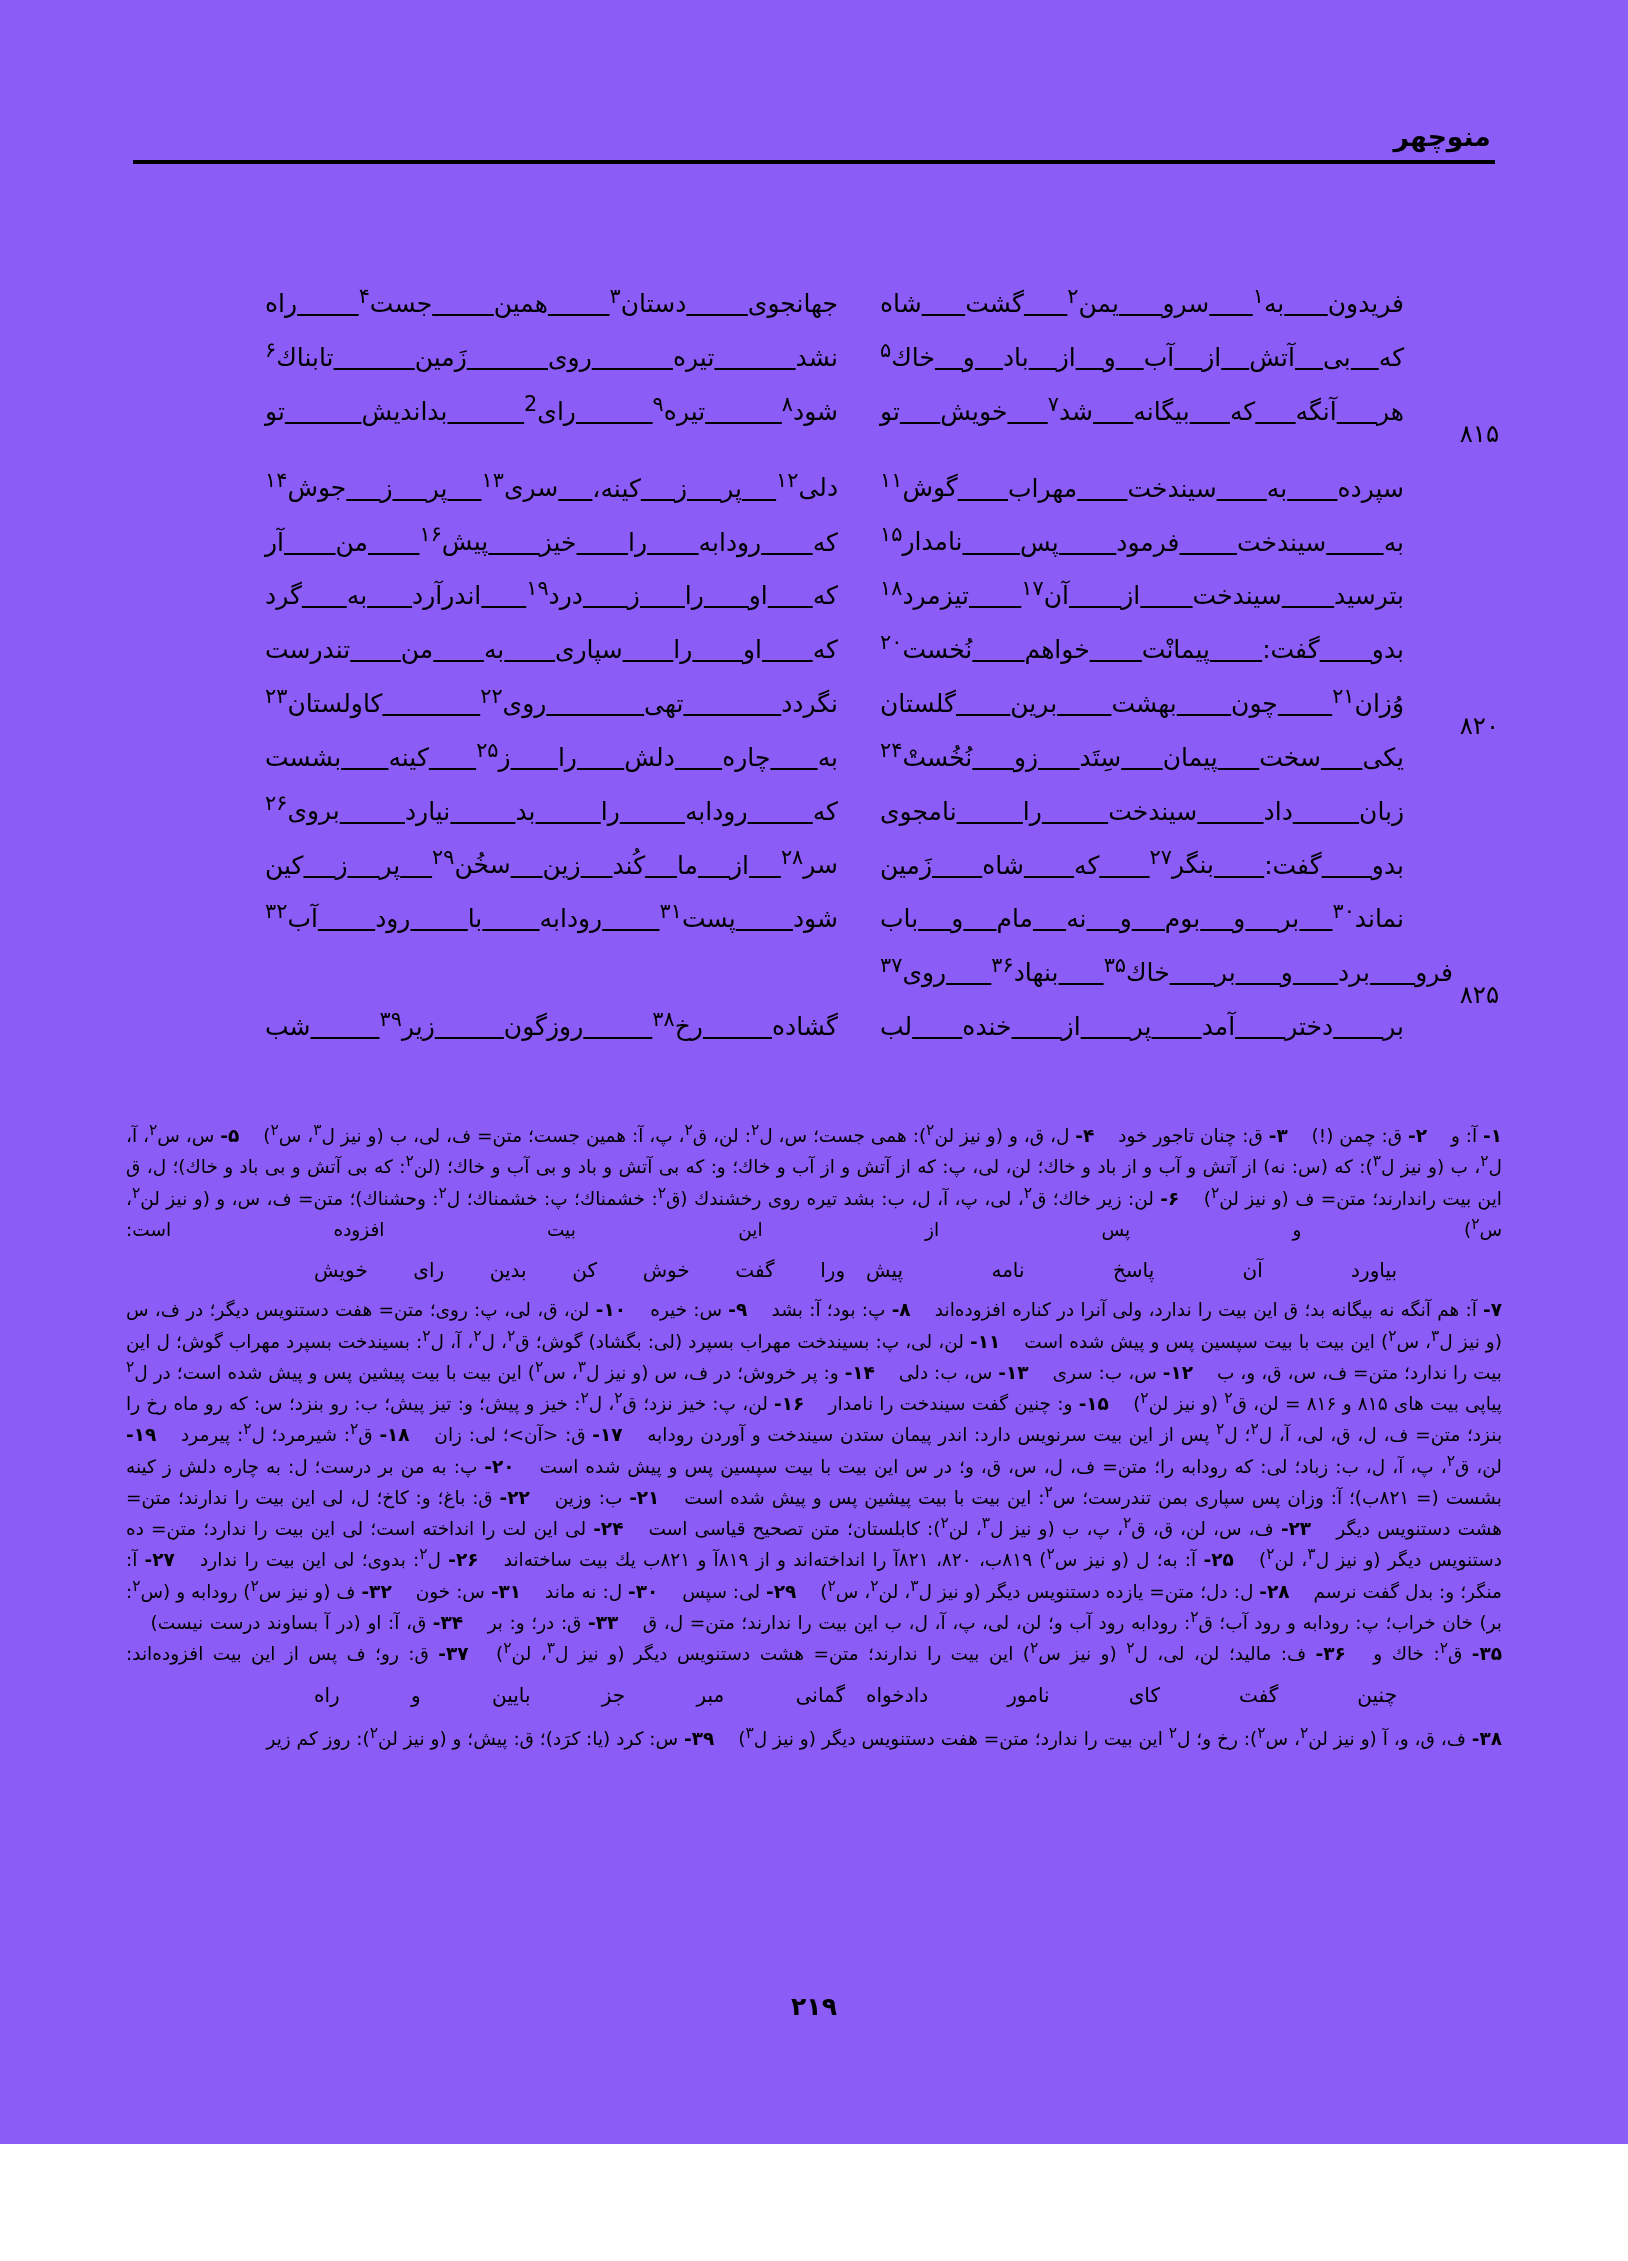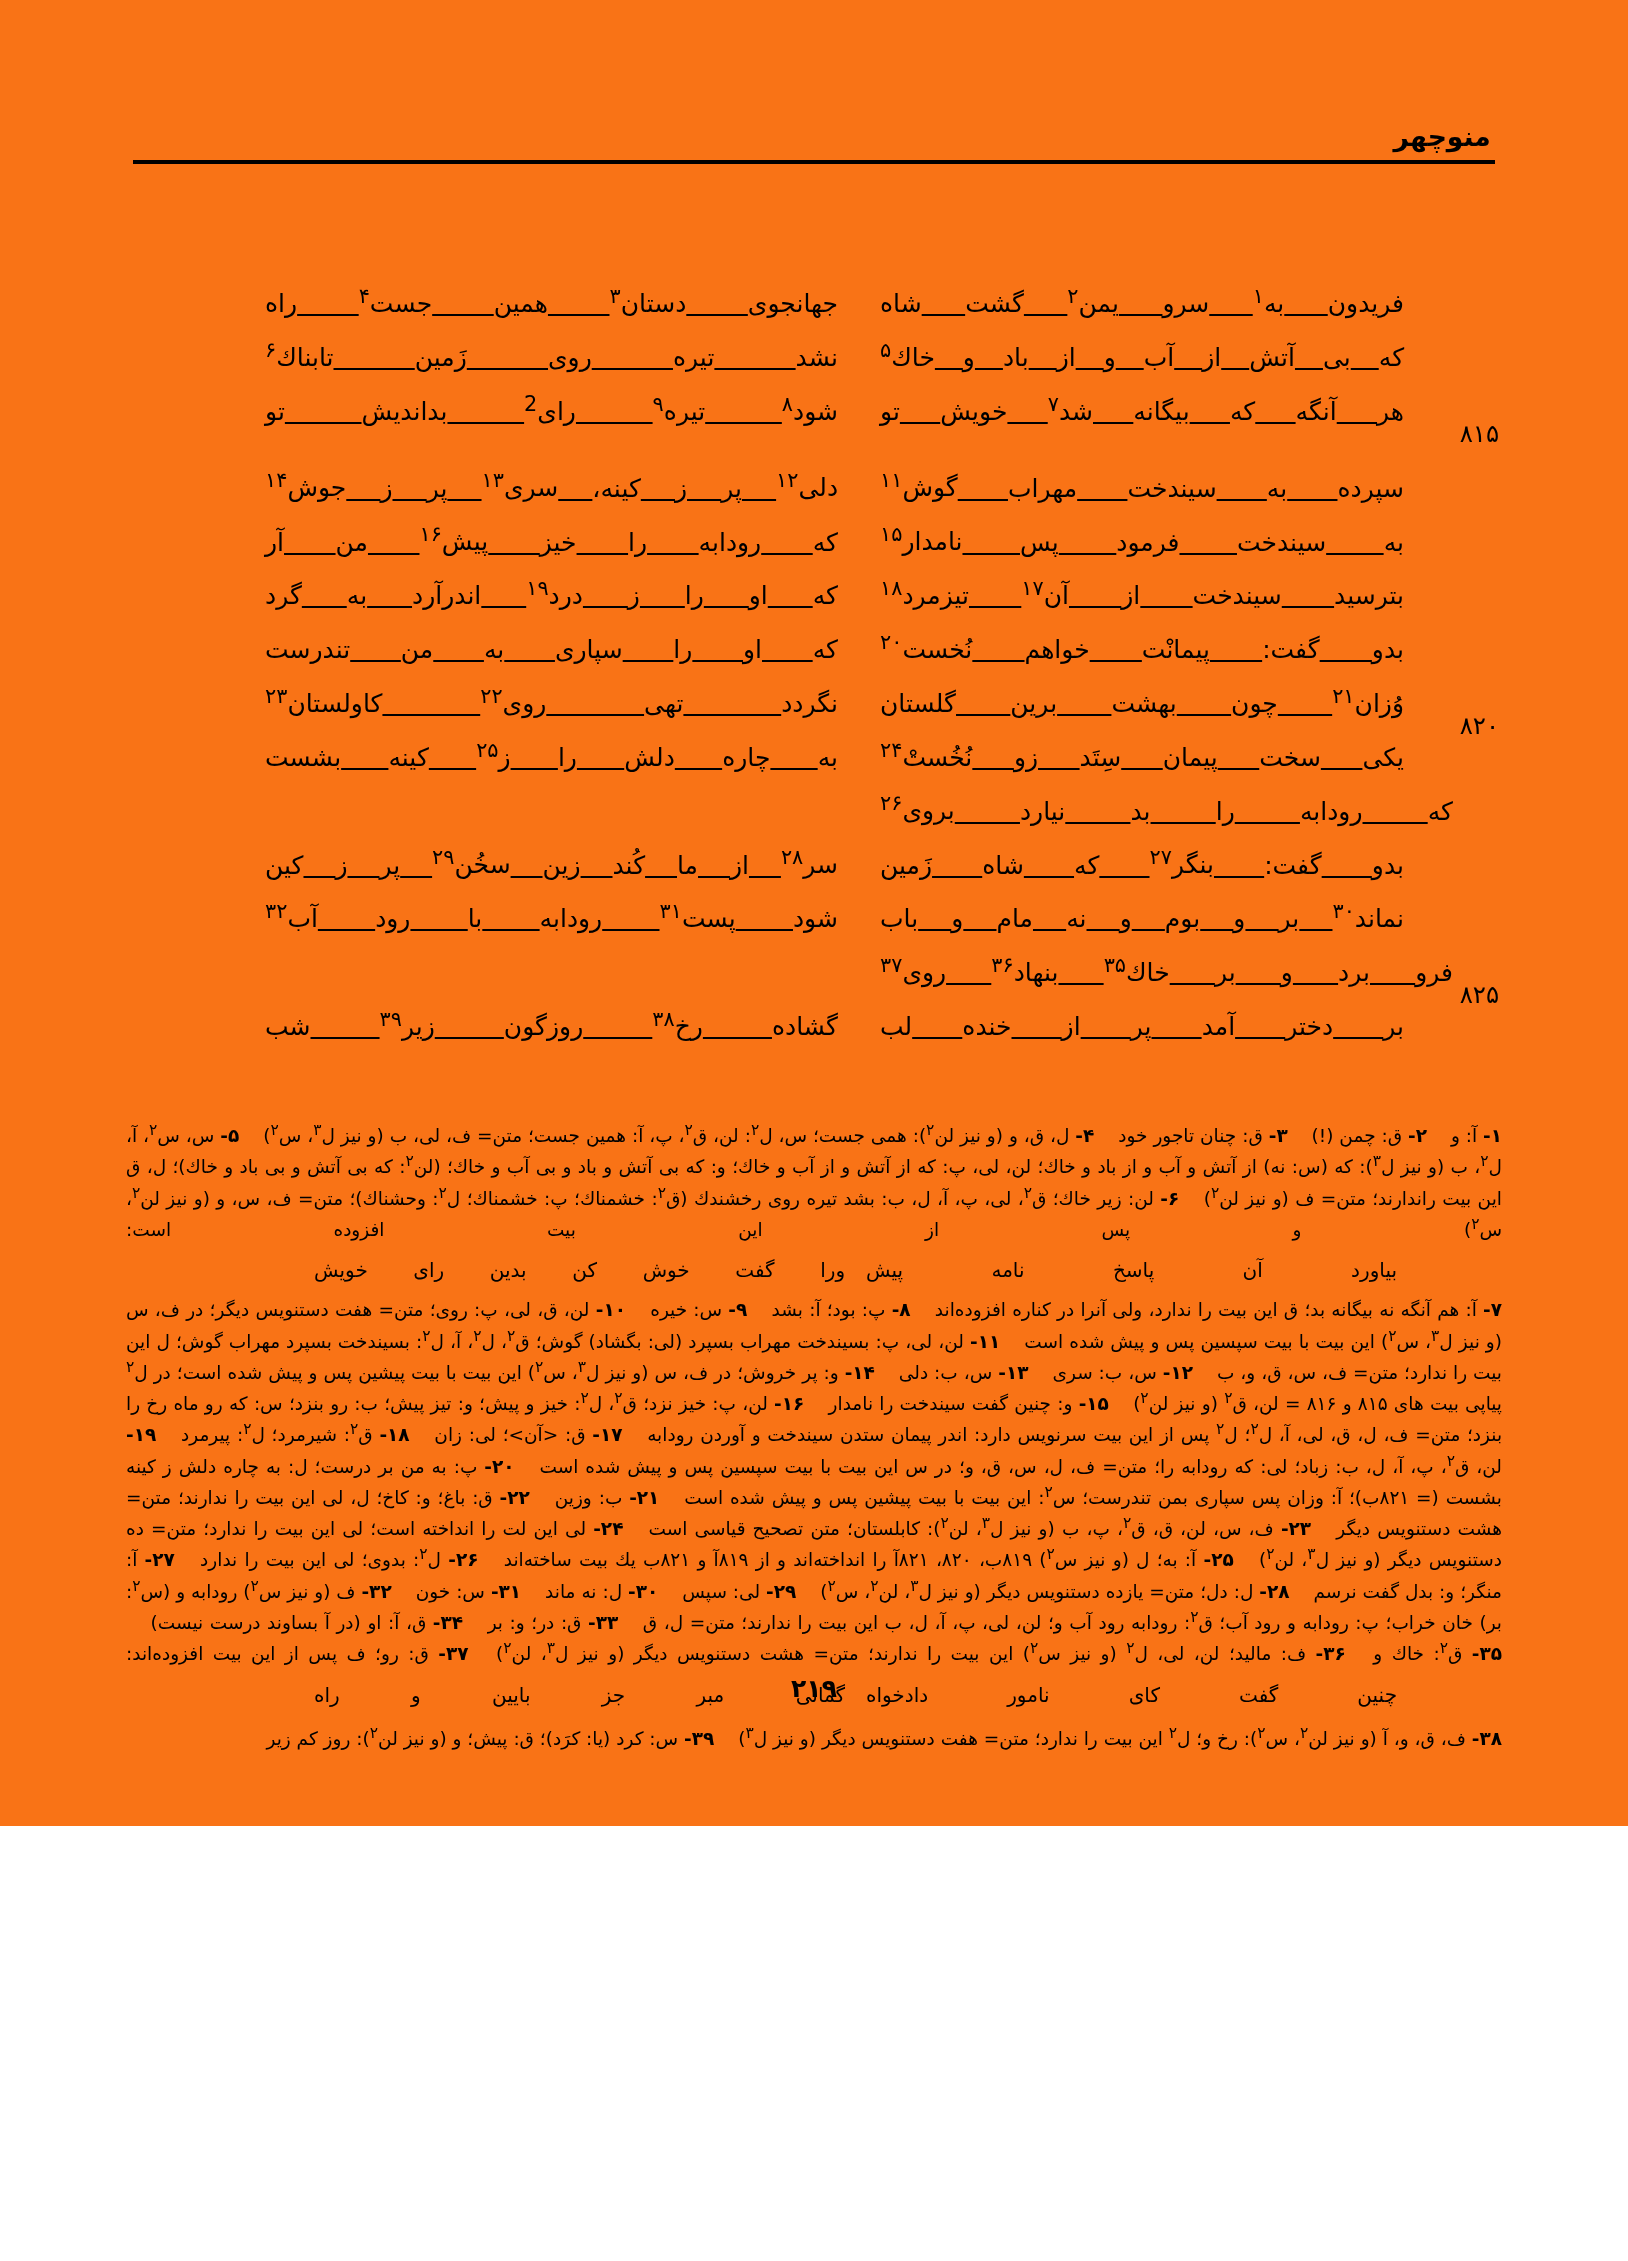--- a/index.html
+++ b/index.html
@@ -7,22 +7,22 @@
     padding: 0;
     background: #ffffff;
   }
   body {
     font-family: "DejaVu Sans", sans-serif;
     color: #000000;
   }
   .page {
     position: relative;
     width: 1628px;
-    height: 1826px;
-    background: #f97316;
+    height: 2144px;
+    background: #8b5cf6;
     overflow: hidden;
     box-sizing: border-box;
   }
 
   
   .header-zone {
     position: absolute;
     top: 124px;
     right: 133px;
     left: 133px;
@@ -206,20 +206,21 @@
           <span class="hemistich right"><span class="w">وُزان<sup>۲۱</sup></span> <span class="w">چون</span> <span class="w">بهشت</span> <span class="w">برین</span> <span class="w">گلستان</span></span>
           <span class="hemistich left"><span class="w">نگردد</span> <span class="w">تهی</span> <span class="w">روی<sup>۲۲</sup></span> <span class="w">کاولستان<sup>۲۳</sup></span></span>
         </div>
         <div class="beyt">
           <span class="beyt-num"></span>
           <span class="hemistich right"><span class="w">یکی</span> <span class="w">سخت</span> <span class="w">پیمان</span> <span class="w">سِتَد</span> <span class="w">زو</span> <span class="w">نُخُستْ<sup>۲۴</sup></span></span>
           <span class="hemistich left"><span class="w">به</span> <span class="w">چاره</span> <span class="w">دلش</span> <span class="w">را</span> <span class="w">ز<sup>۲۵</sup></span> <span class="w">کینه</span> <span class="w">بشست</span></span>
         </div>
         <div class="beyt">
           <span class="beyt-num"></span>
+          <span class="hemistich right"><span class="w">زبان</span> <span class="w">داد</span> <span class="w">سیندخت</span> <span class="w">را</span> <span class="w">نامجوی</span></span>
           <span class="hemistich left"><span class="w">که</span> <span class="w">رودابه</span> <span class="w">را</span> <span class="w">بد</span> <span class="w">نیارد</span> <span class="w">بروی<sup>۲۶</sup></span></span>
         </div>
         <div class="beyt">
           <span class="beyt-num"></span>
           <span class="hemistich right"><span class="w">بدو</span> <span class="w">گفت:</span> <span class="w">بنگر<sup>۲۷</sup></span> <span class="w">که</span> <span class="w">شاه</span> <span class="w">زَمین</span></span>
           <span class="hemistich left"><span class="w">سر<sup>۲۸</sup></span> <span class="w">از</span> <span class="w">ما</span> <span class="w">کُند</span> <span class="w">زین</span> <span class="w">سخُن<sup>۲۹</sup></span> <span class="w">پر</span> <span class="w">ز</span> <span class="w">کین</span></span>
         </div>
         <div class="beyt">
           <span class="beyt-num"></span>
           <span class="hemistich right"><span class="w">نماند<sup>۳۰</sup></span> <span class="w">بر</span> <span class="w">و</span> <span class="w">بوم</span> <span class="w">و</span> <span class="w">نه</span> <span class="w">مام</span> <span class="w">و</span> <span class="w">باب</span></span>

